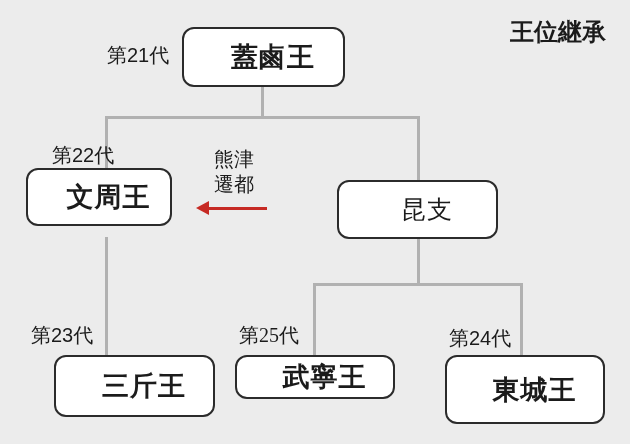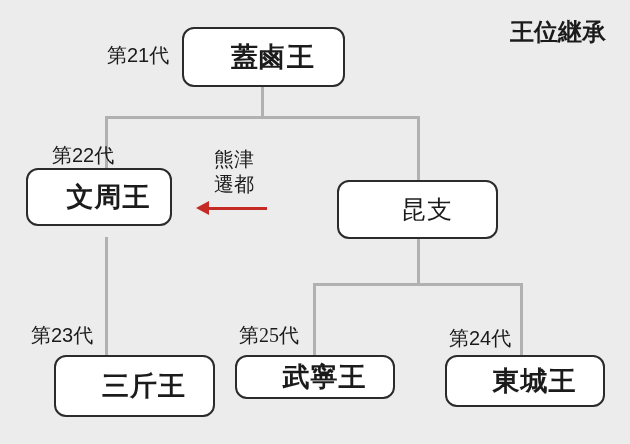--- a/index.html
+++ b/index.html
@@ -37,21 +37,21 @@
   }
   .node.regular{
     font-weight:normal;
     font-size:25px;
   }
   .n0{left:182px;top:27px;width:163px;height:60px;}
   .n1{left:26px;top:168px;width:146px;height:58px;}
   .n2{left:337px;top:180px;width:161px;height:59px;}
   .n3{left:26px;top:355px;width:161px;height:62px;margin-left:28px;}
   .n4{left:235px;top:355px;width:160px;height:44px;}
-  .n5{left:445px;top:355px;width:160px;height:52px;}
+  .n5{left:445px;top:355px;width:160px;height:69px;}
   
   .gen{
     position:absolute;
     font-size:20px;
     white-space:nowrap;
   }
   .g0{left:107px;top:42px;}
   .g1{left:28px;top:142px;margin-left:24px;}
   .g3{left:31px;top:322px;}
   .g4{left:239px;top:322px;font-family:Liberation Serif, serif;}

